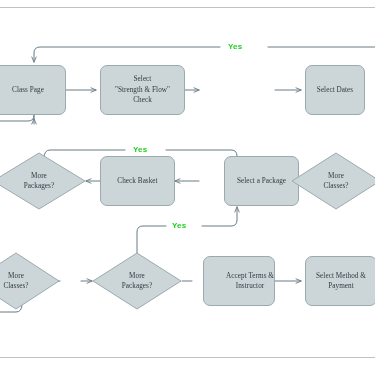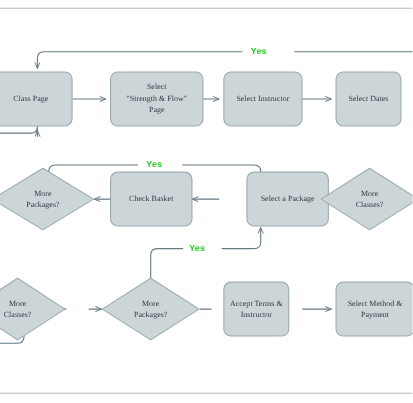--- a/index.html
+++ b/index.html
@@ -152,27 +152,24 @@
   <div class="elabel no" style="left:195px; top:276px;">No</div>
 
   <div class="node box" style="left:-10px; top:65px; width:76px; height:50px;">
     <span>Class Page</span>
   </div>
 
   <div class="node box" style="left:100px; top:65px; width:85px; height:50px;">
     <div>
       <div>Select</div>
       <div>"Strength &amp; Flow"</div>
-      <div>Page</div>
-    </div>
-  </div>
-
-  <div class="node box" style="left:203px; top:65px; width:72px; height:50px;">
-    <span>Select Instructor</span>
-  </div>
+      <div>Check</div>
+    </div>
+  </div>
+
 
   <div class="node box" style="left:305px; top:65px; width:60px; height:50px;">
     <span>Select Dates</span>
   </div>
 
   <div class="node diamond" style="left:-8px; top:152px; width:94px; height:58px;">
     <svg class="dshape" viewBox="0 0 94 58" preserveAspectRatio="none">
       <polygon points="47,1 93,29 47,57 1,29" fill="#ccd5d8" stroke="#9aabb0" stroke-width="1" stroke-linejoin="round"></polygon>
     </svg>
     <div class="dlabel">
@@ -212,21 +209,21 @@
   <div class="node diamond" style="left:92px; top:252px; width:90px; height:58px;">
     <svg class="dshape" viewBox="0 0 90 58" preserveAspectRatio="none">
       <polygon points="45,1 89,29 45,57 1,29" fill="#ccd5d8" stroke="#9aabb0" stroke-width="1" stroke-linejoin="round"></polygon>
     </svg>
     <div class="dlabel">
       <div>More</div>
       <div>Packages?</div>
     </div>
   </div>
 
-  <div class="node box" style="left:203px; top:256px; width:60px; height:50px;">
+  <div class="node box" style="left:203px; top:256px; width:72px; height:50px;justify-content:flex-end;">
     <div>
       <div>Accept Terms &amp;</div>
       <div>Instructor</div>
     </div>
   </div>
 
   <div class="node box" style="left:305px; top:256px; width:72px; height:50px;">
     <div>
       <div>Select Method &amp;</div>
       <div>Payment</div>

